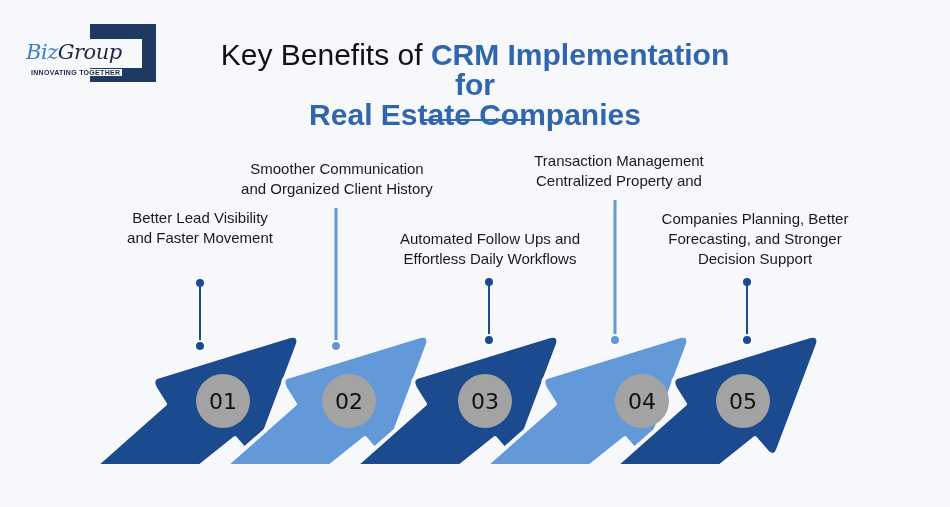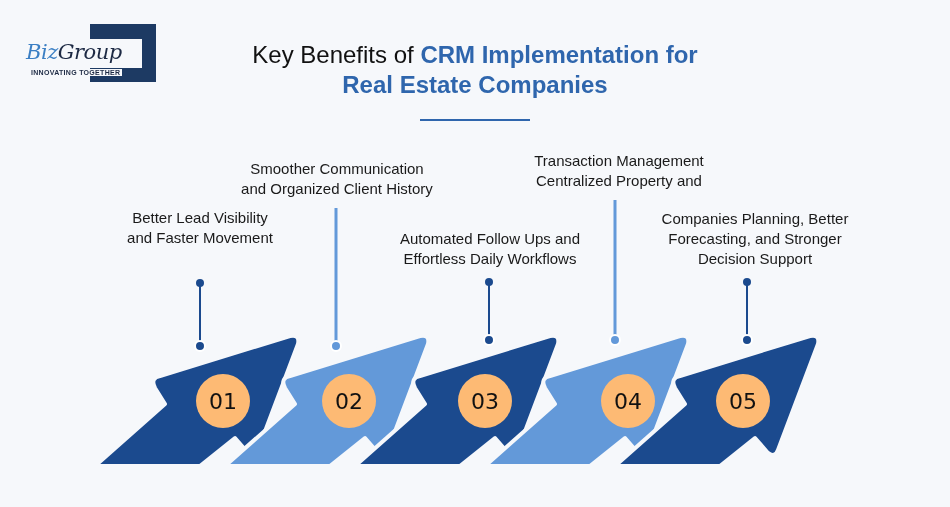--- a/index.html
+++ b/index.html
@@ -22,34 +22,34 @@
       font-family: "DejaVu Serif", "Liberation Serif", serif; font-style: italic;
       font-size: 21px; color: #1d2a44; letter-spacing: -0.5px; white-space: nowrap;
     }
     .logo-word .biz { color: #3b7fc4; }
     .logo-tag {
       position: absolute; left: 9px; top: 47px; font-size: 7px; font-weight: bold;
       color: #1d2a44; letter-spacing: 0.3px; white-space: nowrap; background: #f6f8fb; padding-right: 2px;
     }
     .title {
       position: absolute; left: 200px; top: 40px; width: 550px; text-align: center;
-      font-size: 24px; line-height: 30px; font-weight: bold; color: #111;
+      font-size: 30px; line-height: 30px; font-weight: bold; color: #111;
     }
     .title .plain { font-weight: normal; }
     .title .accent { color: #2f66ad; }
     .title-rule {
       position: absolute; left: 420px; top: 119px; width: 110px; height: 2px; background: #2f66ad;
     }
     .label {
       position: absolute; text-align: center; font-size: 15px; line-height: 20px; color: #1a1a1a;
       white-space: nowrap;
     }
     svg.arrows { position: absolute; left: 0; top: 0; }
     .num {
-      position: absolute; width: 54px; height: 54px; border-radius: 50%; background: #fdba74;
+      position: absolute; width: 54px; height: 54px; border-radius: 50%; background: #a3a3a3;
       display: flex; align-items: center; justify-content: center;
       font-size: 22px; color: #111; font-family: "DejaVu Sans", sans-serif;
     }
   </style>
 </head>
 <body>
 
 <div class="logo">
   <div class="logo-frame"></div>
   <div class="logo-inner"></div>
@@ -132,14 +132,14 @@
   <g>
     <circle cx="747" cy="282" r="4" fill="#1b4a8e"></circle>
     <line x1="747" y1="282" x2="747" y2="340" stroke="#1b4a8e" stroke-width="2"></line>
     <circle cx="747" cy="340" r="5" fill="#1b4a8e" stroke="#fff" stroke-width="2"></circle>
   </g>
 </svg>
 
 <div class="num" style="left:196px; top:374px;">01</div>
 <div class="num" style="left:322px; top:374px;">02</div>
 <div class="num" style="left:458px; top:374px;">03</div>
-<div class="num" style="left:601px; top:374px;">04</div>
+<div class="num" style="left:615px; top:374px;">04</div>
 <div class="num" style="left:716px; top:374px;">05</div>
 
 </body></html>

